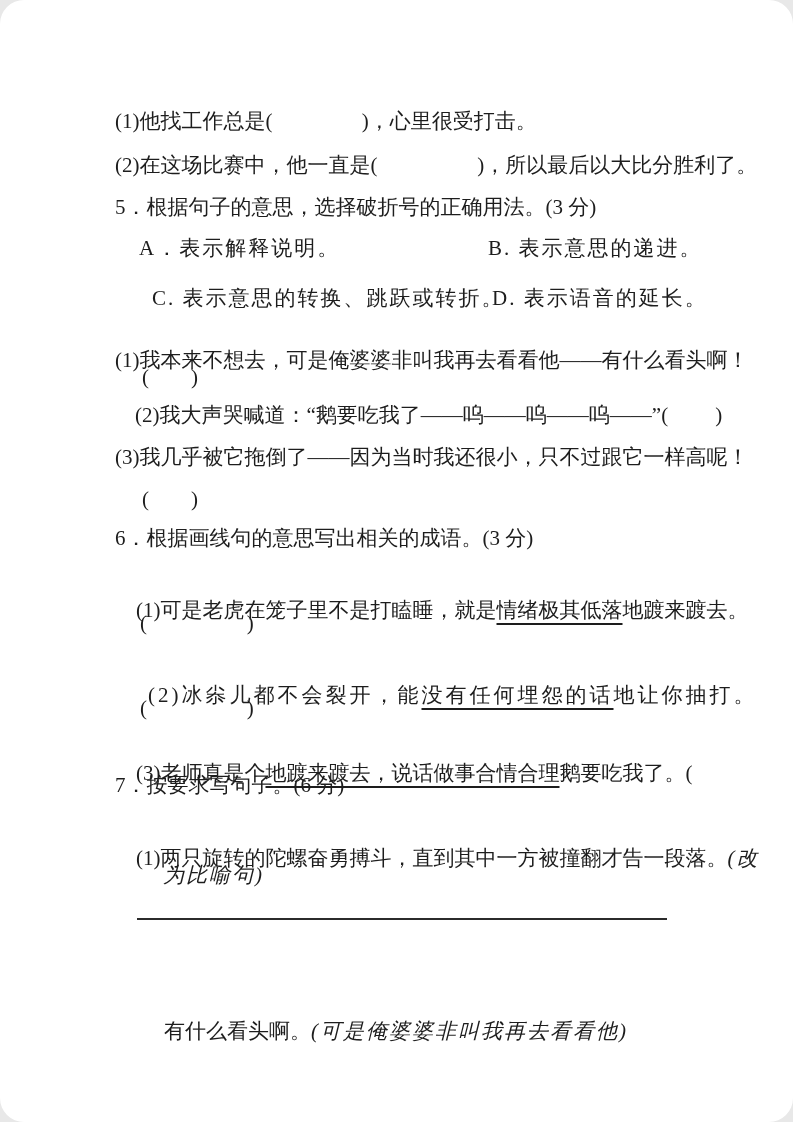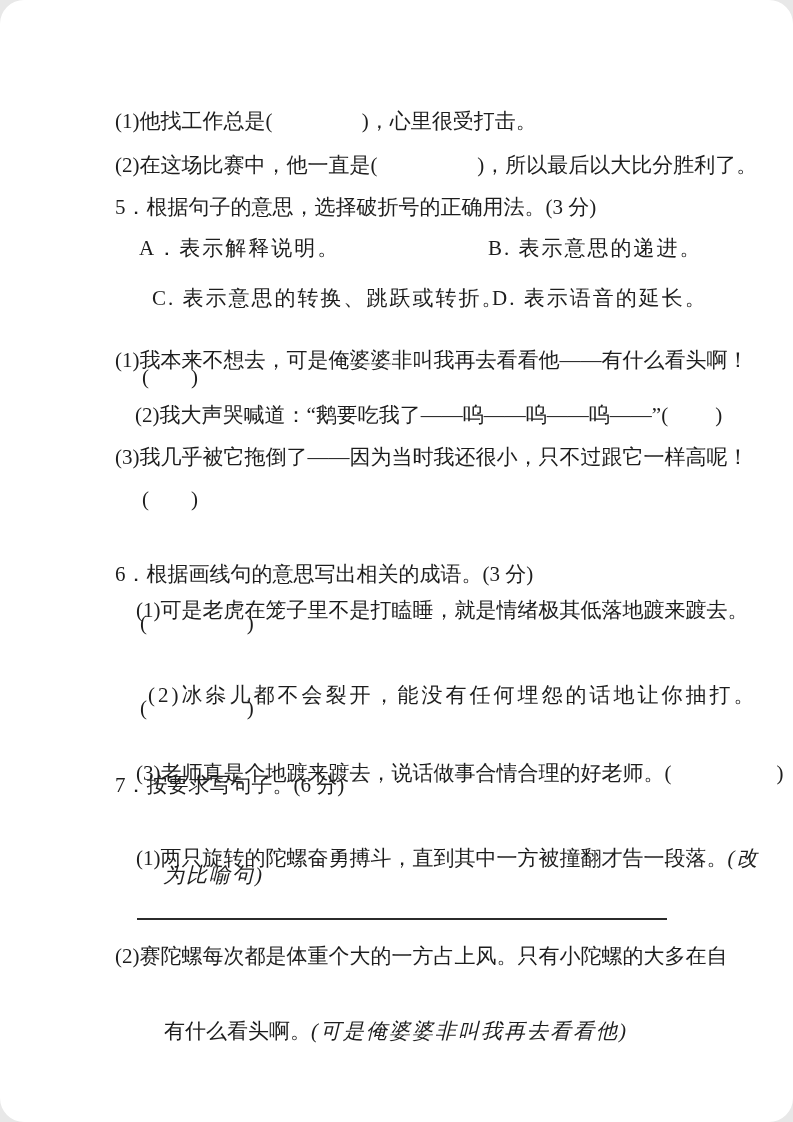--- a/index.html
+++ b/index.html
@@ -16,20 +16,21 @@
   }
   .line {
     position: absolute;
     font-size: 21px;
     line-height: 30px;
     white-space: pre;
     color: #1d1d1d;
   }
   .line span { white-space: pre; }
   .u {
+    text-decoration: underline;
     text-underline-offset: 6px;
     text-decoration-thickness: 1.5px;
   }
   .kai {
     font-style: italic;
     letter-spacing: 2px;
   }
   .opts { letter-spacing: 2px; }
   .spaced { letter-spacing: 3px; }
   .abs { position: absolute; top: 0; white-space: pre; }
@@ -57,43 +58,42 @@
     <span class="abs" style="left:152px;">C. 表示意思的转换、跳跃或转折。</span>
     <span class="abs" style="left:468px;margin-left:24px;">D. 表示语音的延长。</span>
   </div>
 
   <div class="line" style="top:317px; left:115px;margin-top:28px;">(1)我本来不想去，可是俺婆婆非叫我再去看看他——有什么看头啊！</div>
   <div class="line" style="top:362px; left:142px;">(        )</div>
   <div class="line" style="top:400px; left:115px;margin-left:20px;">(2)我大声哭喊道：“鹅要吃我了——呜——呜——呜——”(         )</div>
   <div class="line" style="top:442px; left:115px;">(3)我几乎被它拖倒了——因为当时我还很小，只不过跟它一样高呢！</div>
   <div class="line" style="top:484px; left:142px;">(        )</div>
 
-  <div class="line" style="top:523px; left:115px;margin-top:36px;">6．根据画线句的意思写出相关的成语。(3 分)</div>
+  <div class="line" style="top:523px; left:115px;">6．根据画线句的意思写出相关的成语。(3 分)</div>
 
   <div class="line" style="top:565px; left:115px;">
     <span>(1)可是老虎在笼子里不是打瞌睡，就是</span><span class="u">情绪极其低落</span><span>地踱来踱去。</span>
   </div>
   <div class="line" style="top:608px; left:140px;">(                   )</div>
 
   <div class="line spaced" style="top:650px; left:115px;">
     <span>(2)冰尜儿都不会裂开，能</span><span class="u">没有任何埋怨的话</span><span>地让你抽打。</span>
   </div>
   <div class="line" style="top:693px; left:140px;">(                   )</div>
 
   <div class="line" style="top:728px; left:115px;">
-    <span>(3)老师真是个</span><span class="u">地踱来踱去，说话做事合情合理</span><span>的好老师。</span><span>(                    )</span>
+    <span>(3)老师真是个</span><span class="u">地踱来踱去，说话做事合情合理</span><span>鹅要吃我了。</span><span>(                    )</span>
   </div>
 
   <div class="line" style="top:770px; left:115px;">7．按要求写句子。(6 分)</div>
 
   <div class="line" style="top:813px; left:115px;">
     <span>(1)两只旋转的陀螺奋勇搏斗，直到其中一方被撞翻才告一段落。</span><span class="kai">(改</span>
   </div>
   <div class="line kai" style="top:860px; left:145px;margin-left:18px;">为比喻句)</div>
 
   <div class="write-line" style="top:918px; left:137px; width:530px;"></div>
 
-  <div class="line" style="top:941px; left:115px;">(2)赛陀螺每次都是体重个大的一方占上风。只有小陀螺的大多在自</div>
   <div class="line" style="top:986px; left:143px;">
     <span>有什么看头啊。</span><span class="kai">(可是俺婆婆非叫我再去看看他)</span>
   </div>
 
 </div>
 
 </body></html>

